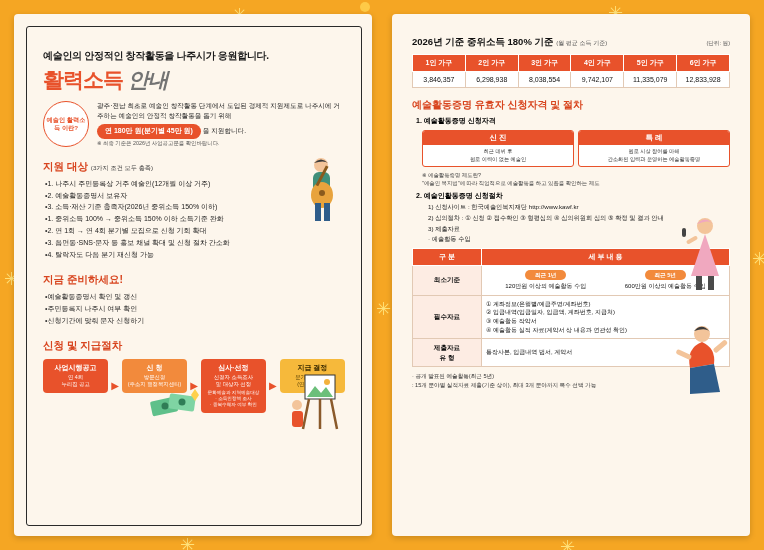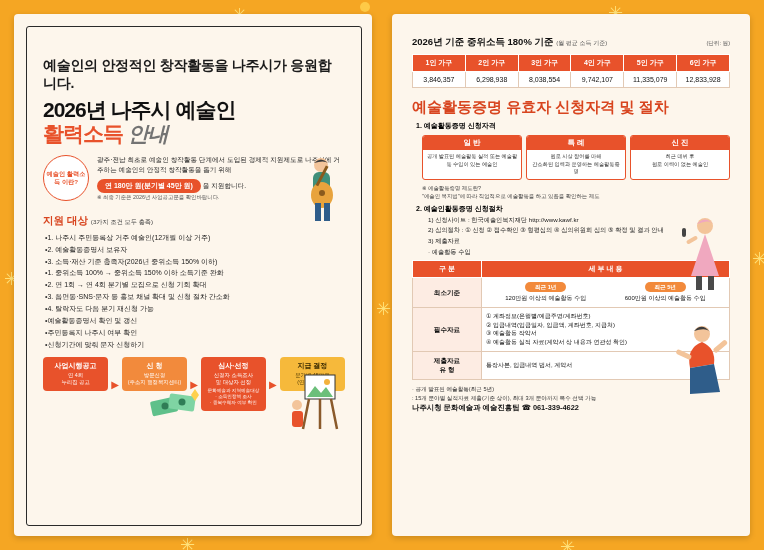--- a/index.html
+++ b/index.html
@@ -16,21 +16,21 @@
     box-shadow:0 2px 6px rgba(0,0,0,.18);
     overflow:hidden;
   }
   #page-left{left:14px;width:358px;height:522px;}
   #page-right{left:392px;width:358px;height:522px;}
 
   
   .lp-inner{position:absolute;left:12px;top:12px;width:334px;height:498px;
     border:1.5px solid #2a2a2a;border-radius:3px;background:#fdf6ec;}
   .lp-pad{padding:14px 16px 0 16px;position:relative;height:100%;box-sizing:border-box;}
-  .kicker{font-size:14px;font-weight:bold;color:#1b1b1b;letter-spacing:-.3px;margin:16px 0 6px 0;}
+  .kicker{font-size:10px;font-weight:bold;color:#1b1b1b;letter-spacing:-.3px;margin:8px 0 6px 0;}
   .title1{font-size:21px;font-weight:bold;color:#111;letter-spacing:-1px;margin:0;line-height:1.05;}
   .title2{font-size:21px;font-weight:bold;color:#e8522b;letter-spacing:-1px;margin:2px 0 0 0;line-height:1.05;}
   .title2 .blk{color:#737373;font-style:italic;}
   .lead-row{display:flex;gap:8px;margin-top:10px;align-items:flex-start;}
   .lead-badge{
     flex:0 0 auto;width:44px;height:44px;border-radius:50%;
     background:#fff;border:1.5px solid #e8522b;color:#e8522b;
     font-size:6.2px;font-weight:bold;line-height:1.25;
     display:flex;align-items:center;justify-content:center;text-align:center;
   }
@@ -64,21 +64,21 @@
   .money-fig{position:absolute;left:118px;bottom:96px;}
   .easel-fig{position:absolute;right:14px;bottom:92px;}
 
   
   .rp-inner{position:absolute;left:12px;top:12px;width:334px;height:498px;box-sizing:border-box;padding:6px 8px;}
   .r-h{font-size:9.5px;font-weight:bold;color:#111;margin:4px 0 5px 0;}
   .r-h .unit{float:right;font-size:5.6px;font-weight:normal;color:#555;margin-top:4px;}
   table.inc{width:100%;border-collapse:collapse;table-layout:fixed;}
   table.inc th{background:#e8522b;color:#fff;font-size:7px;padding:3px 0;border:1px solid #fff;font-weight:bold;}
   table.inc td{background:#fff;color:#111;font-size:7px;padding:4px 0;border:1px solid #e2c9b4;text-align:center;}
-  .r-h2{font-size:15px;font-weight:bold;color:#d8451f;margin:10px 0 4px 0;}
+  .r-h2{font-size:10px;font-weight:bold;color:#d8451f;margin:10px 0 4px 0;}
   .three{display:flex;gap:4px;margin:4px 0 4px 10px;}
   .tcard{flex:1;border:1px solid #e8522b;border-radius:3px;overflow:hidden;background:#fff;}
   .tcard .hd{background:#e8522b;color:#fff;font-size:7.5px;font-weight:bold;text-align:center;padding:2px 0;}
   .tcard .bd{font-size:5.2px;line-height:1.45;color:#333;padding:3px 3px;text-align:center;}
   .note{font-size:5.4px;color:#444;line-height:1.5;margin:2px 0 2px 10px;}
   .sub-ol{margin:1px 0 4px 16px;font-size:6.2px;line-height:1.55;color:#222;}
   .sub-ol div{margin:1px 0;}
   table.det{width:100%;border-collapse:collapse;table-layout:fixed;margin-top:4px;}
   table.det th{background:#e8522b;color:#fff;font-size:7px;padding:3px 2px;border:1px solid #fff;font-weight:bold;}
   table.det td{border:1px solid #e2c9b4;background:#fff;font-size:6px;padding:4px 4px;color:#111;vertical-align:middle;line-height:1.45;}
@@ -105,21 +105,20 @@
 <div class="spark" style="left:376px;top:300px;">✳</div>
 <div class="spark" style="left:752px;top:250px;">✳</div>
 <div class="spark" style="left:180px;top:536px;">✳</div>
 <div class="spark" style="left:560px;top:538px;">✳</div>
 
 <div class="page" id="page-left">
   <div class="lp-inner">
     <div class="lp-pad">
 
       <div class="kicker">예술인의 안정적인 창작활동을 나주시가 응원합니다.</div>
-      <div class="title1">2026년 나주시 예술인</div>
       <div class="title2">
         <span>활력소득</span><span class="blk"> 안내</span>
       </div>
 
       <div class="lead-row">
         <div class="lead-badge">예술인 활력소득 이란?</div>
         <div class="lead-txt">
           <span>광주·전남 최초로 예술인 창작활동 단계에서 도입된 경제적 지원제도로 나주시에 거주하는 예술인의 안정적 창작활동을 돕기 위해</span><br>
           <span class="pill">연 180만 원(분기별 45만 원)</span>
           <span>을 지원합니다.</span>
@@ -137,26 +136,28 @@
         <li style="list-style:none">3. 소득·재산 기준 충족자(2026년 중위소득 150% 이하)</li>
       </ul>
 
       <ul class="l">
         <li style="list-style:none">1. 중위소득 100% → 중위소득 150% 이하 소득기준 완화</li>
         <li style="list-style:none">2. 연 1회 → 연 4회 분기별 모집으로 신청 기회 확대</li>
         <li style="list-style:none">3. 읍면동·SNS·문자 등 홍보 채널 확대 및 신청 절차 간소화</li>
         <li style="list-style:none">4. 탈락자도 다음 분기 재신청 가능</li>
       </ul>
 
+      <div class="sec-h">지금 준비하세요!</div>
       <ul class="l">
         <li>예술활동증명서 확인 및 갱신</li>
         <li>주민등록지 나주시 여부 확인</li>
         <li>신청기간에 맞춰 문자 신청하기</li>
       </ul>
 
+      <div class="sec-h">신청 및 지급절차</div>
       <div class="flow">
         <div class="fbox f1">
           <div class="t">사업시행공고</div>
           <div class="d" style="white-space:pre-line">연 4회
 누리집 공고</div>
         </div>
         <div class="arrow">▶</div>
         <div class="fbox f2">
           <div class="t">신 청</div>
           <div class="d" style="white-space:pre-line">방문신청
@@ -240,32 +241,28 @@
       </tr>
     </tbody>
       </table>
 
     <div class="r-h2">예술활동증명 유효자 신청자격 및 절차</div>
 
     <div style="font-size:7px;font-weight:bold;margin-left:4px;">1. 예술활동증명 신청자격</div>
 
     <div class="three">
       <div class="tcard">
-        <div class="hd">일 반</div>
-        <div class="bd" style="white-space:pre-line">공개 발표된 예술활동 실적 또는 예술활동 수입이 있는 예술인</div>
+        <div class="hd">신 진</div>
+        <div class="bd" style="white-space:pre-line">최근 데뷔 후
+원로 이력이 없는 예술인</div>
       </div>
       <div class="tcard">
         <div class="hd">특 례</div>
         <div class="bd" style="white-space:pre-line">원로 시상 참여를 마해
 간소화된 입력과 운영하는 예술활동증명</div>
-      </div>
-      <div class="tcard">
-        <div class="hd">신 진</div>
-        <div class="bd" style="white-space:pre-line">최근 데뷔 후
-원로 이력이 없는 예술인</div>
       </div>
     </div>
 
     <div class="note" style="white-space:pre-line">※ 예술활동증명 제도란?
   "예술인 복지법"에 따라 직업적으로 예술활동을 하고 있음을 확인하는 제도</div>
 
     <div style="font-size:7px;font-weight:bold;margin-left:4px;margin-top:4px;">2. 예술인활동증명 신청절차</div>
     <div class="sub-ol">
       <div>1) 신청사이트 : 한국예술인복지재단 http://www.kawf.kr</div>
       <div>2) 심의절차 : ① 신청 ② 접수확인 ③ 형평심의 ④ 심의위원회 심의 ⑤ 확정 및 결과 안내</div>
@@ -307,21 +304,20 @@
         <td class="lab" style="white-space:pre-line">제출자료
 유 형</td>
         <td>통장사본, 입금내역 법서, 계약서</td>
       </tr>
     </tbody>
       </table>
 
     <div class="foot-note" style="white-space:pre-line">· 공개 발표된 예술활동(최근 5년)
   : 15개 분야별 실적자료 제출(기준 상이), 최대 3개 분야까지 복수 선택 가능</div>
 
-    <div class="contact">나주시청 문화예술과 예술진흥팀 ☎ 061-339-4622</div>
 
     <svg class="singer-fig" width="54" height="78" viewBox="0 0 54 78">
       <circle cx="27" cy="12" r="8" fill="#f3c49a"></circle>
       <path d="M19 10 q8-9 16 0 q-3-5-16 0z" fill="#f0a8bf"></path>
       <path d="M27 20 L13 62 L41 62 Z" fill="#f0a8bf"></path>
       <rect x="8" y="24" width="12" height="4" rx="2" fill="#f3c49a" transform="rotate(-30 14 26)"></rect>
       <rect x="4" y="14" width="4" height="9" rx="2" fill="#444"></rect>
       <rect x="18" y="62" width="6" height="14" fill="#4a4a4a"></rect>
       <rect x="30" y="62" width="6" height="14" fill="#4a4a4a"></rect>
     </svg>

